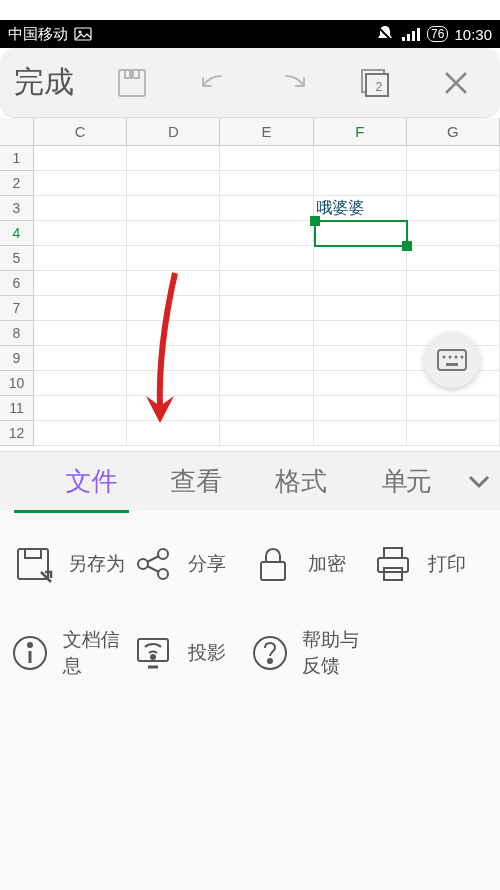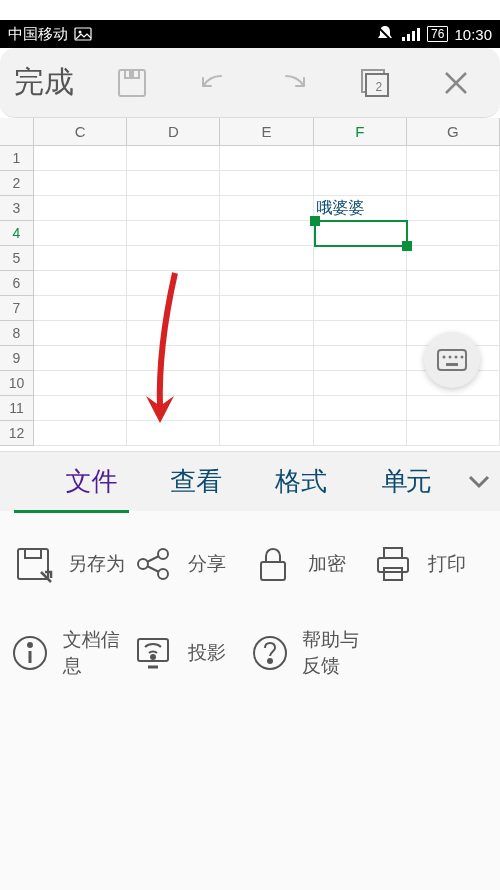--- a/index.html
+++ b/index.html
@@ -29,22 +29,22 @@
 .cell { flex: 1; min-width: 93px; border-right: 1px solid #e5e5e5; border-bottom: 1px solid #e5e5e5; font-size: 16px; color: #0c4a6e; padding: 2px 3px; position: relative; }
 .sel-box { position: absolute; border: 2px solid #0a8f3c; left: 314px; top: 102px; width: 94px; height: 27px; z-index: 5; pointer-events: none; }
 .sel-box::before { content: ''; position: absolute; width: 10px; height: 10px; background: #0a8f3c; top: -6px; left: -6px; }
 .sel-box::after { content: ''; position: absolute; width: 10px; height: 10px; background: #0a8f3c; bottom: -6px; right: -6px; }
 
 .float-btn { position: absolute; right: 20px; top: 332px; width: 56px; height: 56px; border-radius: 50%; background: #eee; display: flex; align-items: center; justify-content: center; box-shadow: 0 2px 6px rgba(0,0,0,0.2); z-index: 10; }
 
 .arrow-anno { position: absolute; left: 130px; top: 268px; width: 60px; height: 170px; z-index: 20; pointer-events: none; }
 
 .tabbar { height: 60px; background: #f2f2f2; display: flex; align-items: center; border-top: 1px solid #ddd; }
-.tab { flex: 1; text-align: center; font-size: 26px; color: #0c4a6e; padding: 14px 0; position: relative; }
-.tab.active { color: #4c1d95; padding-left: 39px; }
+.tab { flex: 1; text-align: center; font-size: 26px; color: #737373; padding: 14px 0; position: relative; }
+.tab.active { color: #8b5cf6; padding-left: 39px; }
 .tab.active::after { content: ''; position: absolute; bottom: 0; left: 10%; right: 10%; height: 3px; background: #0a8f3c; }
 .tab-more { width: 42px; display: flex; align-items: center; justify-content: center; }
 
 .panel { background: #fafafa; height: 399px; padding: 30px 10px; }
 .panel-grid { display: grid; grid-template-columns: repeat(4,1fr); gap: 40px 0; }
 .pitem { display: flex; flex-direction: row; align-items: center; gap: 12px; }
 .pitem-icon { width: 46px; height: 46px; display: flex; align-items: center; justify-content: center; }
 .pitem-icon svg { stroke: #555; fill: none; stroke-width: 2; }
 .pitem-label { font-size: 19px; color: #555; }
 </style>
@@ -64,21 +64,21 @@
     <svg width="20" height="20" viewBox="0 0 20 20">
         <path d="M10 2 C13 2 15 4 15 8 L15 11 L17 14 L3 14 L5 11 L5 8 C5 4 7 2 10 2 Z" fill="#fff"></path>
         <line x1="4" y1="4" x2="16" y2="16" stroke="#000" stroke-width="2"></line>
       </svg>
     <svg width="20" height="14" viewBox="0 0 20 14">
         <rect x="1" y="10" width="3" height="4" fill="#fff"></rect>
         <rect x="6" y="7" width="3" height="7" fill="#fff"></rect>
         <rect x="11" y="4" width="3" height="10" fill="#fff"></rect>
         <rect x="16" y="1" width="3" height="13" fill="#fff"></rect>
       </svg>
-    <span style="border:1.5px solid #fff;border-radius:1px;padding:0 3px;font-size:12px">76</span>
+    <span style="border:1.5px solid #fff;border-radius:7px;padding:0 3px;font-size:12px">76</span>
     <span>10:30</span>
   </div>
 </div>
 
 <div class="toolbar">
   <div class="toolbar-done">完成</div>
   <div class="toolbar-btns">
     <div class="tbtn">
       <svg width="34" height="34" viewBox="0 0 34 34">
           <rect x="4" y="4" width="26" height="26" rx="2"></rect>

